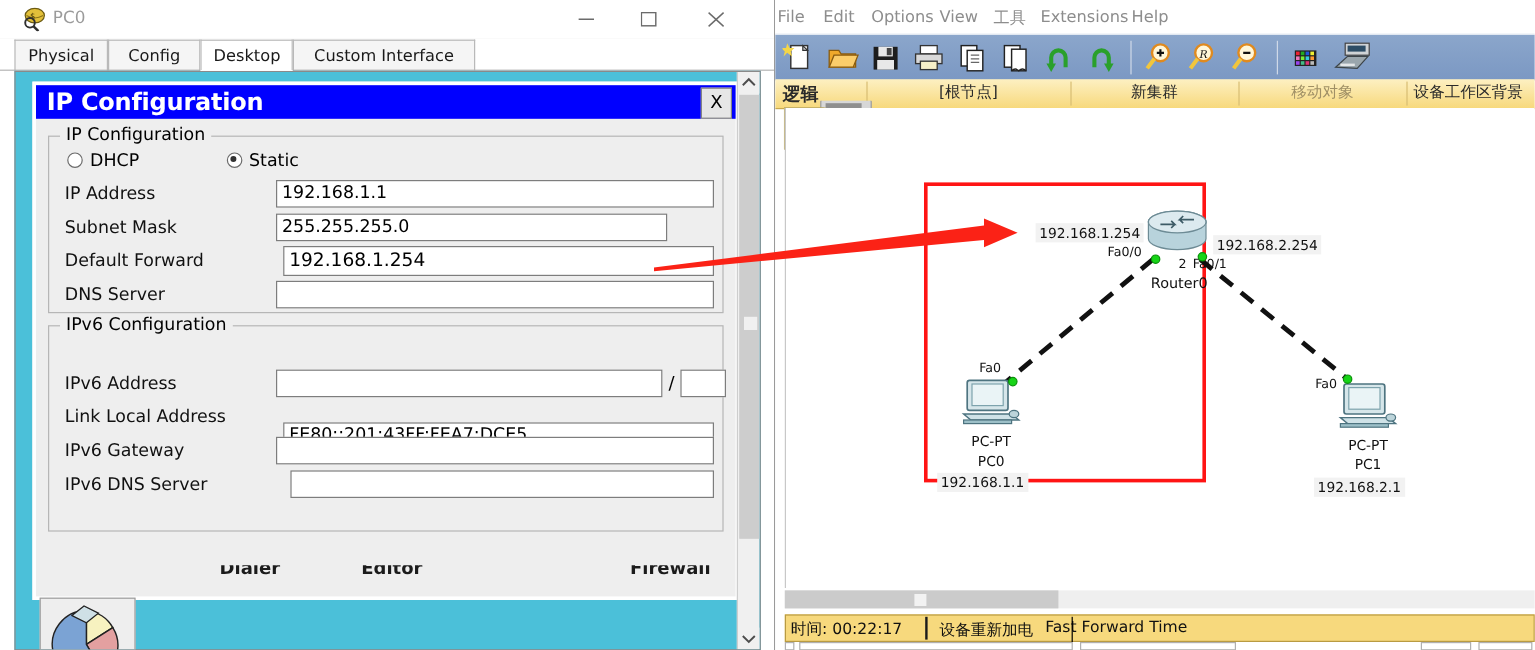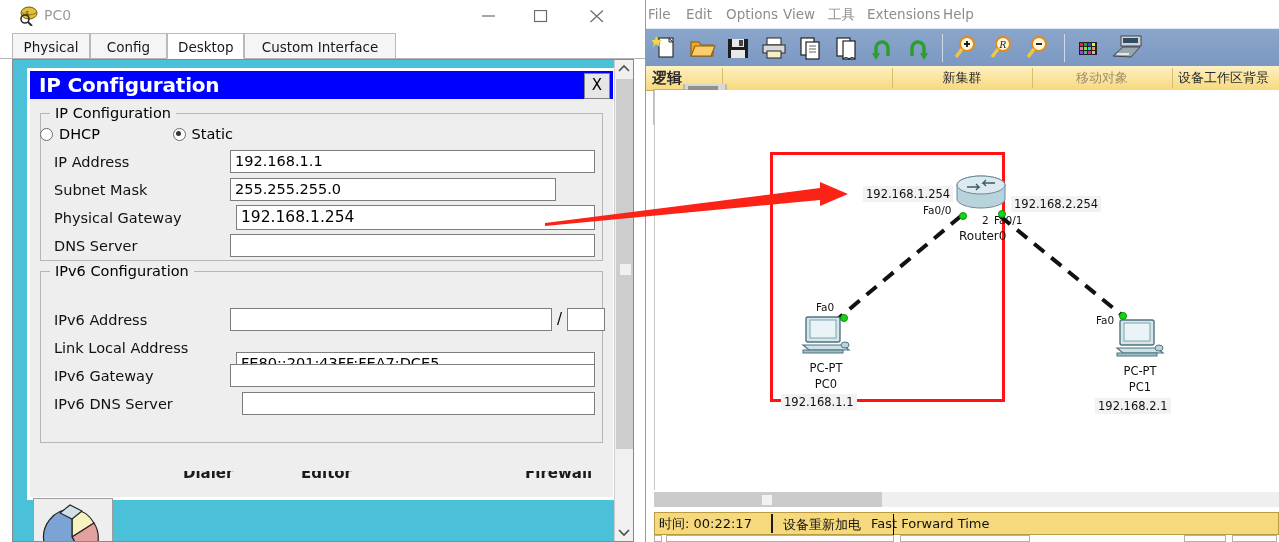--- a/index.html
+++ b/index.html
@@ -183,32 +183,32 @@
 
       <div class="ipcfg">
         <div class="ipcfg-head">
           <span class="ipcfg-head-title">IP Configuration</span>
           <div class="ipcfg-close">X</div>
         </div>
 
         <div class="fieldset fs1">
           <span class="fs-legend">IP Configuration</span>
         </div>
-        <div class="radio-row" style="left:10px;top:55px;text-align:center;">
+        <div class="radio-row" style="left:26px;top:55px;text-align:center;">
           <span><span class="radio"></span><span class="radio-lbl">DHCP</span></span>
           <span style="margin-left:42px;"><span class="radio on"></span><span>Static</span></span>
         </div>
 
         <div class="frow" style="left:24px;top:83px;">IP Address</div>
         <div class="finput" style="left:200px;top:79px;width:365px;">192.168.1.1</div>
 
         <div class="frow" style="left:24px;top:111px;">Subnet Mask</div>
         <div class="finput" style="left:200px;top:107px;width:326px;">255.255.255.0</div>
 
-        <div class="frow" style="left:24px;top:139px;">Physical Gateway</div>
+        <div class="frow" style="left:24px;top:139px;">Default Forward</div>
         <div class="finput" style="left:206px;top:134px;width:359px;height:25px;line-height:23px;font-size:15.5px;">192.168.1.254</div>
 
         <div class="frow" style="left:24px;top:167px;">DNS Server</div>
         <div class="finput" style="left:200px;top:163px;width:365px;"></div>
 
         <div class="fieldset fs2">
           <span class="fs-legend">IPv6 Configuration</span>
         </div>
 
         <div class="frow" style="left:24px;top:241px;">IPv6 Address</div>
@@ -378,20 +378,21 @@
             <rect x="13" y="4" width="15" height="5" fill="#2d4d66"></rect>
             <path d="M3 22 L13 13 H30 L21 23 Z" fill="#9aa6ad" stroke="#3c4449" stroke-width="1"></path>
             <rect x="7" y="19" width="12" height="2" fill="#e3e6e8"></rect>
           </svg>
       </span>
     </div>
 
     <div class="band">
       <span class="band-cell logical">逻辑</span>
       <span class="band-div" style="left:76px;"></span>
+      <span class="band-cell" style="left:76px;width:170px;">[根节点]</span>
       <span class="band-div" style="left:246px;"></span>
       <span class="band-cell" style="left:246px;width:140px;">新集群</span>
       <span class="band-div" style="left:386px;"></span>
       <span class="band-cell band-dim" style="left:386px;width:140px;">移动对象</span>
       <span class="band-div" style="left:526px;"></span>
       <span class="band-cell" style="left:526px;width:120px;text-align:left;padding-left:6px;">设备工作区背景</span>
     </div>
 
     <div class="logic-icon">
       <svg width="78" height="52" viewBox="0 0 78 52">

